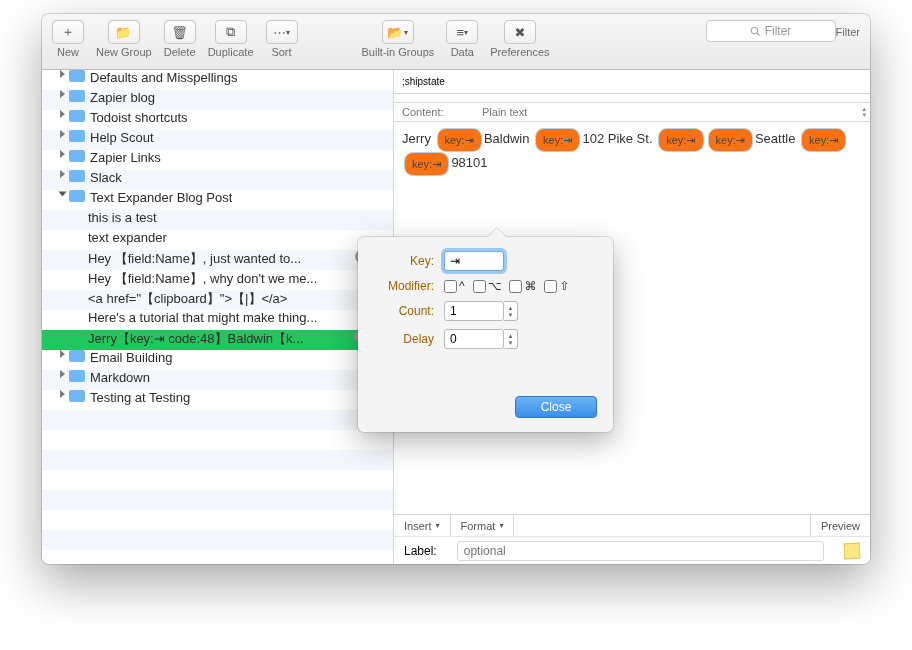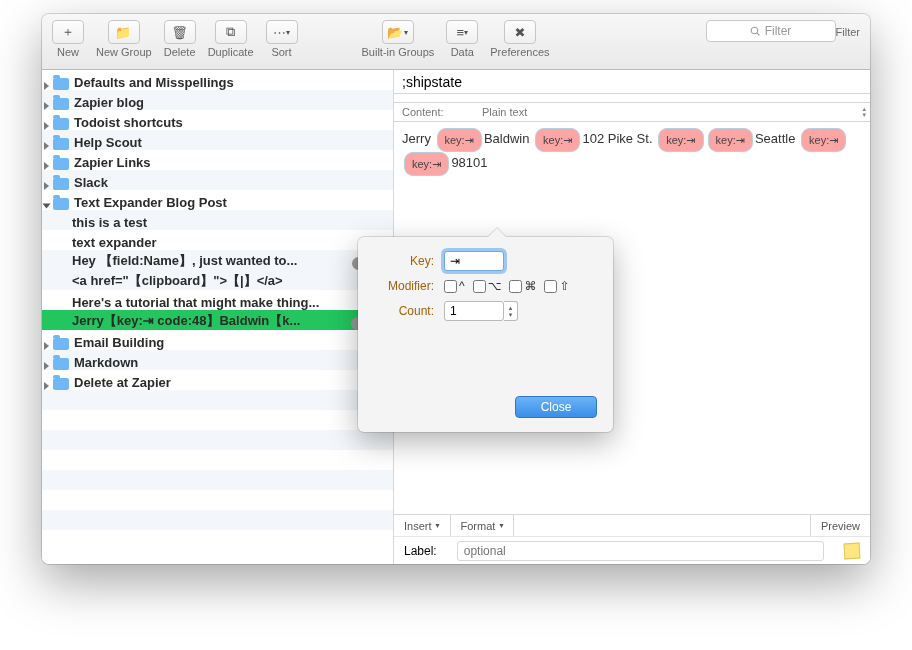--- a/index.html
+++ b/index.html
@@ -16,37 +16,37 @@
   .title { font-size:13px; color:#4a4a4a; }
   .toolbar { height:56px; background: linear-gradient(#f7f7f7,#e9e9e9); border-bottom:1px solid #bcbcbc; display:flex; align-items:flex-start; padding:6px 10px 0 10px; gap:12px; }
   .tb-btn { display:flex; flex-direction:column; align-items:center; font-size:11px; color:#6a6a6a; }
   .tb-icon { width:32px; height:24px; background:linear-gradient(#fdfdfd,#f0f0f0); border:1px solid #c6c6c6; border-radius:4px; display:flex; align-items:center; justify-content:center; font-size:13px; color:#555; margin-bottom:2px;}
   .spacer { flex:1; }
   .search-wrap { display:flex; flex-direction:row; align-items:center; }
   .search { width:130px; height:22px; border:1px solid #c9c9c9; border-radius:4px; background:#fff; font-size:12px; color:#999; display:flex; align-items:center; justify-content:center; gap:4px; }
   .search svg { width:11px; height:11px; fill:#999; }
   .content { flex:1; display:flex; background:#fff; overflow:hidden; }
   .sidebar { width:352px; border-right:1px solid #d7d7d7; overflow:auto; font-size:13px; color:#2b2b2b; }
-  .row { height:20px; display:flex; align-items:flex-end; padding-left:2px; white-space:nowrap; overflow:hidden;font-weight:bold; }
+  .row { height:20px; display:flex; align-items:flex-start; padding-left:18px; white-space:nowrap; overflow:hidden; }
   .row.stripe { background:#f3f6fa; }
   .row.sel { background:#22c55e; }
   .disc { width:0; height:0; border-left:5px solid #7a7a7a; border-top:4px solid transparent; border-bottom:4px solid transparent; margin-right:4px; flex-shrink:0;}
   .disc.open { transform:rotate(90deg); border-left-color:#555;}
   .folder { width:16px; height:12px; background:#6fb8f5; border-radius:2px; margin-right:5px; position:relative; flex-shrink:0;}
   .folder::before{content:"";position:absolute;top:-3px;left:0;width:7px;height:3px;background:#6fb8f5;border-radius:2px 2px 0 0;}
   .indent { display:inline-block; }
   .label { overflow:hidden; text-overflow:ellipsis; }
   .badge { margin-left:auto; margin-right:6px; background:#9a9a9a; color:#fff; font-size:10px; padding:1px 6px; border-radius:8px; }
   .detail { flex:1; display:flex; flex-direction:column; background:#fff; }
   .field-hdr { height:20px; background:#fff; border:1px solid #d7d7d7; border-right:none; border-left:none; display:flex; align-items:center; font-size:11px; color:#777; padding:0 8px; position:relative;}
   .field-hdr .k { width:80px; }
   .stepper { position:absolute; right:4px; display:flex; flex-direction:column; font-size:7px; color:#888; line-height:6px;}
-  .text-in { height:24px; border:none; border-bottom:1px solid #d7d7d7; padding:4px 8px; font-size:14px; outline:none; width:100%; }
+  .text-in { height:24px; border:none; border-bottom:1px solid #d7d7d7; padding:4px 8px; font-size:10px; outline:none; width:100%; }
   .content-box { flex:1; padding:6px 8px; font-size:13px; color:#333; line-height:22px; }
-  .pill { display:inline-block; background:#fca5a5; border:1px solid #b7cfe3; border-radius:9px; padding:0 7px; font-size:11px; color:#444; vertical-align:middle; margin:0 2px;}
+  .pill { display:inline-block; background:#f97316; border:1px solid #b7cfe3; border-radius:9px; padding:0 7px; font-size:11px; color:#444; vertical-align:middle; margin:0 2px;}
   .bottom-bar { height:22px; border-top:1px solid #d7d7d7; background:#fff; display:flex; align-items:stretch; font-size:11px; color:#555;}
   .bb-btn { border-right:1px solid #d7d7d7; padding:0 10px; display:flex; align-items:center; gap:4px; }
   .bb-btn.last{margin-left:auto; border-left:1px solid #d7d7d7; border-right:none;}
   .label-row { height:28px; display:flex; align-items:center; padding:0 10px; gap:20px; font-size:12px; border-top:1px solid #e5e5e5;}
   .label-row input { flex:1; height:20px; border:1px solid #d8d8d8; border-radius:3px; padding:0 6px; font-size:12px; outline:none;}
   .note-icon { width:16px; height:16px; background:#ffe680; border:1px solid #e0c75a; transform:rotate(-3deg);}
   .popover {
     position:absolute; left:358px; top:237px; width:255px; height:195px; background:#f4f4f4;
     border-radius:6px; box-shadow:0 10px 30px rgba(0,0,0,.3), 0 0 0 1px rgba(0,0,0,.12);
     padding:14px 16px; font-size:12px; color:#333;
@@ -168,20 +168,25 @@
         </div>
         <div class="row">
           <span class="indent" style="width:28px"></span>
           <span class="label">text expander</span>
         </div>
         <div class="row stripe">
           <span class="indent" style="width:28px"></span>
           <span class="label">Hey 【field:Name】, just wanted to...</span>
           <span class="badge">;outr</span>
         </div>
+        <div class="row">
+          <span class="indent" style="width:28px"></span>
+          <span class="label">Hey 【field:Name】, why don't we me...</span>
+          <span class="badge">;me</span>
+        </div>
         <div class="row stripe">
           <span class="indent" style="width:28px"></span>
           <span class="label">&lt;a href="【clipboard】"&gt;【|】&lt;/a&gt;</span>
         </div>
         <div class="row">
           <span class="indent" style="width:28px"></span>
           <span class="label">Here's a tutorial that might make thing...</span>
           <span class="badge">;tu</span>
         </div>
         <div class="row stripe sel">
@@ -198,21 +203,21 @@
         <div class="row stripe">
           <span class="indent" style="width:0px"></span>
           <span class="disc"></span>
           <span class="folder"></span>
           <span class="label">Markdown</span>
         </div>
         <div class="row">
           <span class="indent" style="width:0px"></span>
           <span class="disc"></span>
           <span class="folder"></span>
-          <span class="label">Delete at Zapier</span>
+          <span class="label">Testing at Testing</span>
         </div>
         <div class="row stripe">
           <span class="indent" style="width:0px"></span>
         </div>
         <div class="row">
           <span class="indent" style="width:0px"></span>
         </div>
         <div class="row stripe">
           <span class="indent" style="width:0px"></span>
         </div>
@@ -277,14 +282,21 @@
         <label><input type="checkbox" style=""> ⇧</label>
       </div>
   </div>
   <div class="prow">
     <div class="lbl">Count:</div>
     <div class="num-wrap">
         <input type="text" value="1" style="">
         <div class="stp">▴<br>▾</div>
       </div>
   </div>
+  <div class="prow">
+    <div class="lbl">Delay</div>
+    <div class="num-wrap">
+        <input type="text" value="0" style="">
+        <div class="stp">▴<br>▾</div>
+      </div>
+  </div>
   <div class="close-btn">Close</div>
 </div>
 
 </body></html>

